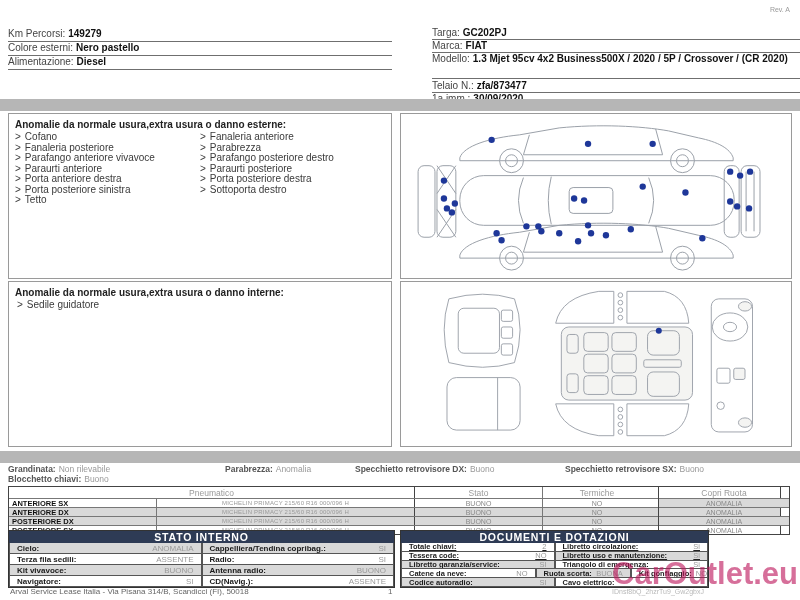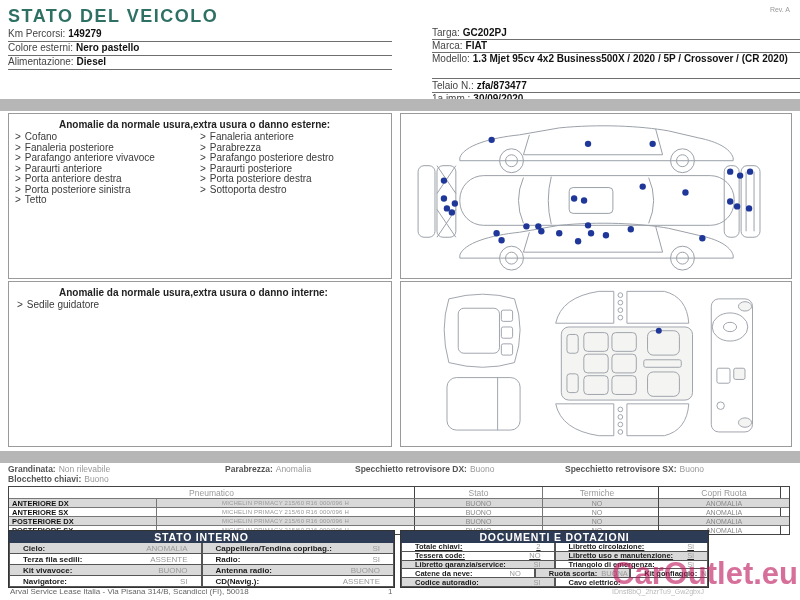--- a/index.html
+++ b/index.html
@@ -17,21 +17,21 @@
 
   .info-row { position:absolute; border-bottom:1px solid #6f6f6f; font-size:10px; color:#444; }
   .info-row .lbl { font-weight:normal; color:#444; }
   .info-row .val { font-weight:bold; color:#111; margin-left:3px; }
   .il { left:8px; width:384px; height:14px; }
   .ir { left:398px; width:394px;margin-left:34px; }
 
   .graybar { position:absolute; left:0; width:800px; height:12px; background:#b6b6b6; }
 
   .panel { position:absolute; border:1px solid #9a9a9a; background:#fff; }
-  .panel-heading { font-size:10px; font-weight:bold; color:#222; padding:5px 6px 2px 6px;margin-left:44px; }
+  .panel-heading { font-size:10px; font-weight:bold; color:#222; padding:5px 6px 2px 6px; }
   .anom-cols { display:flex; padding:0 6px; }
   .anom-col { width:50%; list-style:none; }
   .anom-col li { font-size:10px; color:#3a3a3a; line-height:10.5px; white-space:nowrap; }
   .anom-col li .b { margin-right:4px; }
 
   .diagram { position:absolute; }
   .sketch { stroke:#9aA0a8; stroke-width:1; fill:none; }
   .sketch-fill { stroke:#9aA0a8; stroke-width:1; fill:#f4f4f2; }
 
   .cond-line { position:absolute; font-size:8.5px; white-space:nowrap; }
@@ -54,21 +54,21 @@
   .copri-table { position:absolute; left:658px; top:486px; width:132px; border:1px solid #444; }
   .copri-h { height:11px; display:flex; align-items:center; justify-content:center; font-size:8.5px; color:#9a9a9a; }
   .copri-c { height:9px; display:flex; align-items:center; justify-content:center; font-size:7px; color:#8a8a8a; border-top:1px solid #777; }
 
   
   .sec-table { position:absolute; border:1px solid #333; }
   .sec-header { height:12px; background:#2E3B55; color:#fff; font-weight:bold; font-size:10.5px;
                 display:flex; align-items:center; justify-content:center; letter-spacing:.8px; }
   .sec-row { display:flex; }
   .sec-row .cell { display:flex; justify-content:space-between; align-items:center;
-                   border:1px solid #555; border-top:none; padding:0 13px; overflow:hidden; }
+                   border:1px solid #555; border-top:none; padding:0 7px; overflow:hidden; }
   .cell .cl { font-weight:bold; color:#1a1a1a; white-space:nowrap; }
   .cell .cv { color:#9a9a9a; white-space:nowrap; margin-left:4px; }
   .si-row { height:11px; font-size:8px; }
   .si-row .cell { width:50%; }
   .doc-row { height:8.8px; font-size:7.5px; }
   .doc-row .cell-half { width:50%;text-decoration:underline; }
   .doc-row .cell-rs { width:108px; }
   .doc-row .cell-kg { width:87px; }
   .shade { background:#d9d9d9; }
 
@@ -77,21 +77,20 @@
 
   .watermark { position:absolute; left:612px; top:556px; font-size:31px; font-weight:bold;
                color:#be185d; opacity:.62; letter-spacing:0; white-space:nowrap; }
   .doccode { position:absolute; left:612px; top:588px; font-size:7px; color:#b9b9b9; white-space:nowrap; }
 </style>
 </head>
 <body>
 
 <div class="page">
 
-  <div class="title">STATO DEL VEICOLO</div>
   <div class="rev">Rev. A</div>
 
   <div class="info-row il" style="top:28px;">
     <span class="lbl">Km Percorsi:</span><span class="val">149279</span>
   </div>
   <div class="info-row il" style="top:42px;">
     <span class="lbl">Colore esterni:</span><span class="val">Nero pastello</span>
   </div>
   <div class="info-row il" style="top:56px;">
     <span class="lbl">Alimentazione:</span><span class="val">Diesel</span>
@@ -283,28 +282,28 @@
   <div class="cond-line cond-item" style="left:8px;top:474px;">
     <span class="lbl">Blocchetto chiavi:</span><span class="val">Buono</span>
   </div>
 
   <div class="tyre-table">
     <div class="tyre-hrow">
       <div class="tc th tc-head-pneu">Pneumatico</div>
       <div class="tc th tc-stato" style="border-right:1px solid #777;">Stato</div>
       <div class="tc th tc-term">Termiche</div>
     </div>
-    <div class="tyre-row gray-row">
-      <div class="tc tc-pos">ANTERIORE DX</div>
+    <div class="tyre-row">
+      <div class="tc tc-pos">ANTERIORE SX</div>
       <div class="tc tc-spec">MICHELIN PRIMACY 215/60 R16 000/096 H</div>
       <div class="tc tc-stato">BUONO</div>
       <div class="tc tc-term">NO</div>
     </div>
-    <div class="tyre-row">
-      <div class="tc tc-pos">ANTERIORE SX</div>
+    <div class="tyre-row gray-row">
+      <div class="tc tc-pos">ANTERIORE DX</div>
       <div class="tc tc-spec">MICHELIN PRIMACY 215/60 R16 000/096 H</div>
       <div class="tc tc-stato">BUONO</div>
       <div class="tc tc-term">NO</div>
     </div>
     <div class="tyre-row gray-row">
       <div class="tc tc-pos">POSTERIORE DX</div>
       <div class="tc tc-spec">MICHELIN PRIMACY 215/60 R16 000/096 H</div>
       <div class="tc tc-stato">BUONO</div>
       <div class="tc tc-term">NO</div>
     </div>

